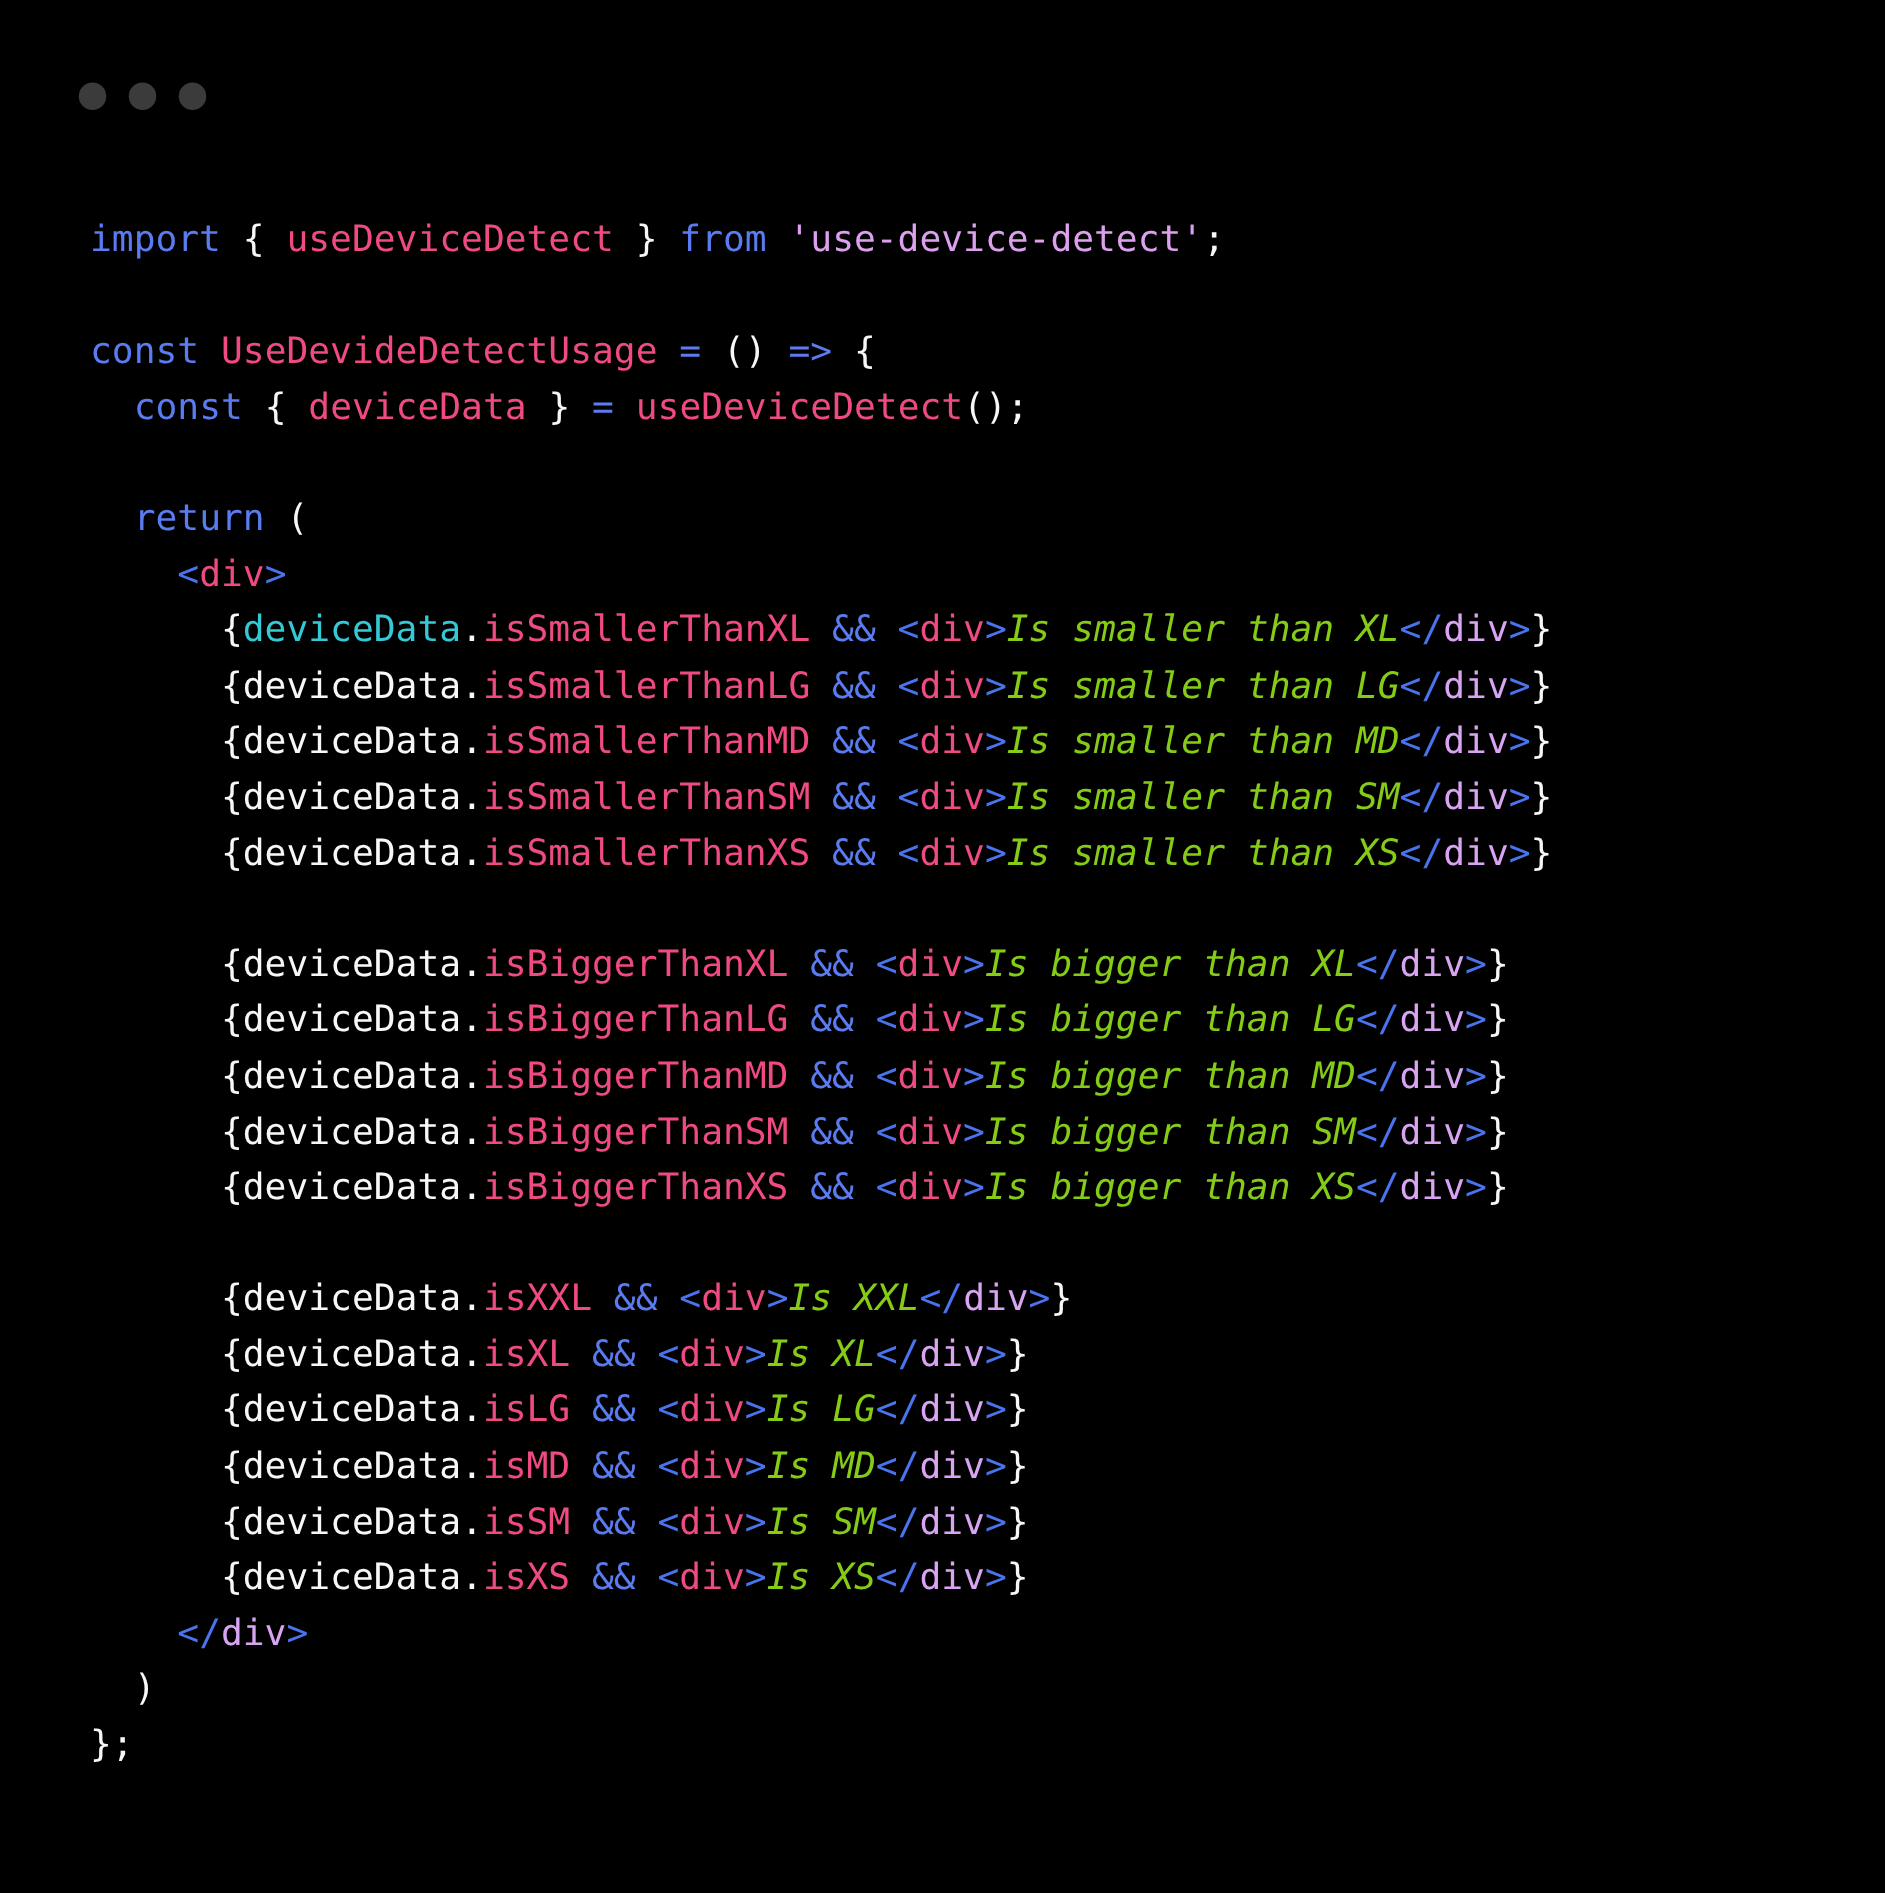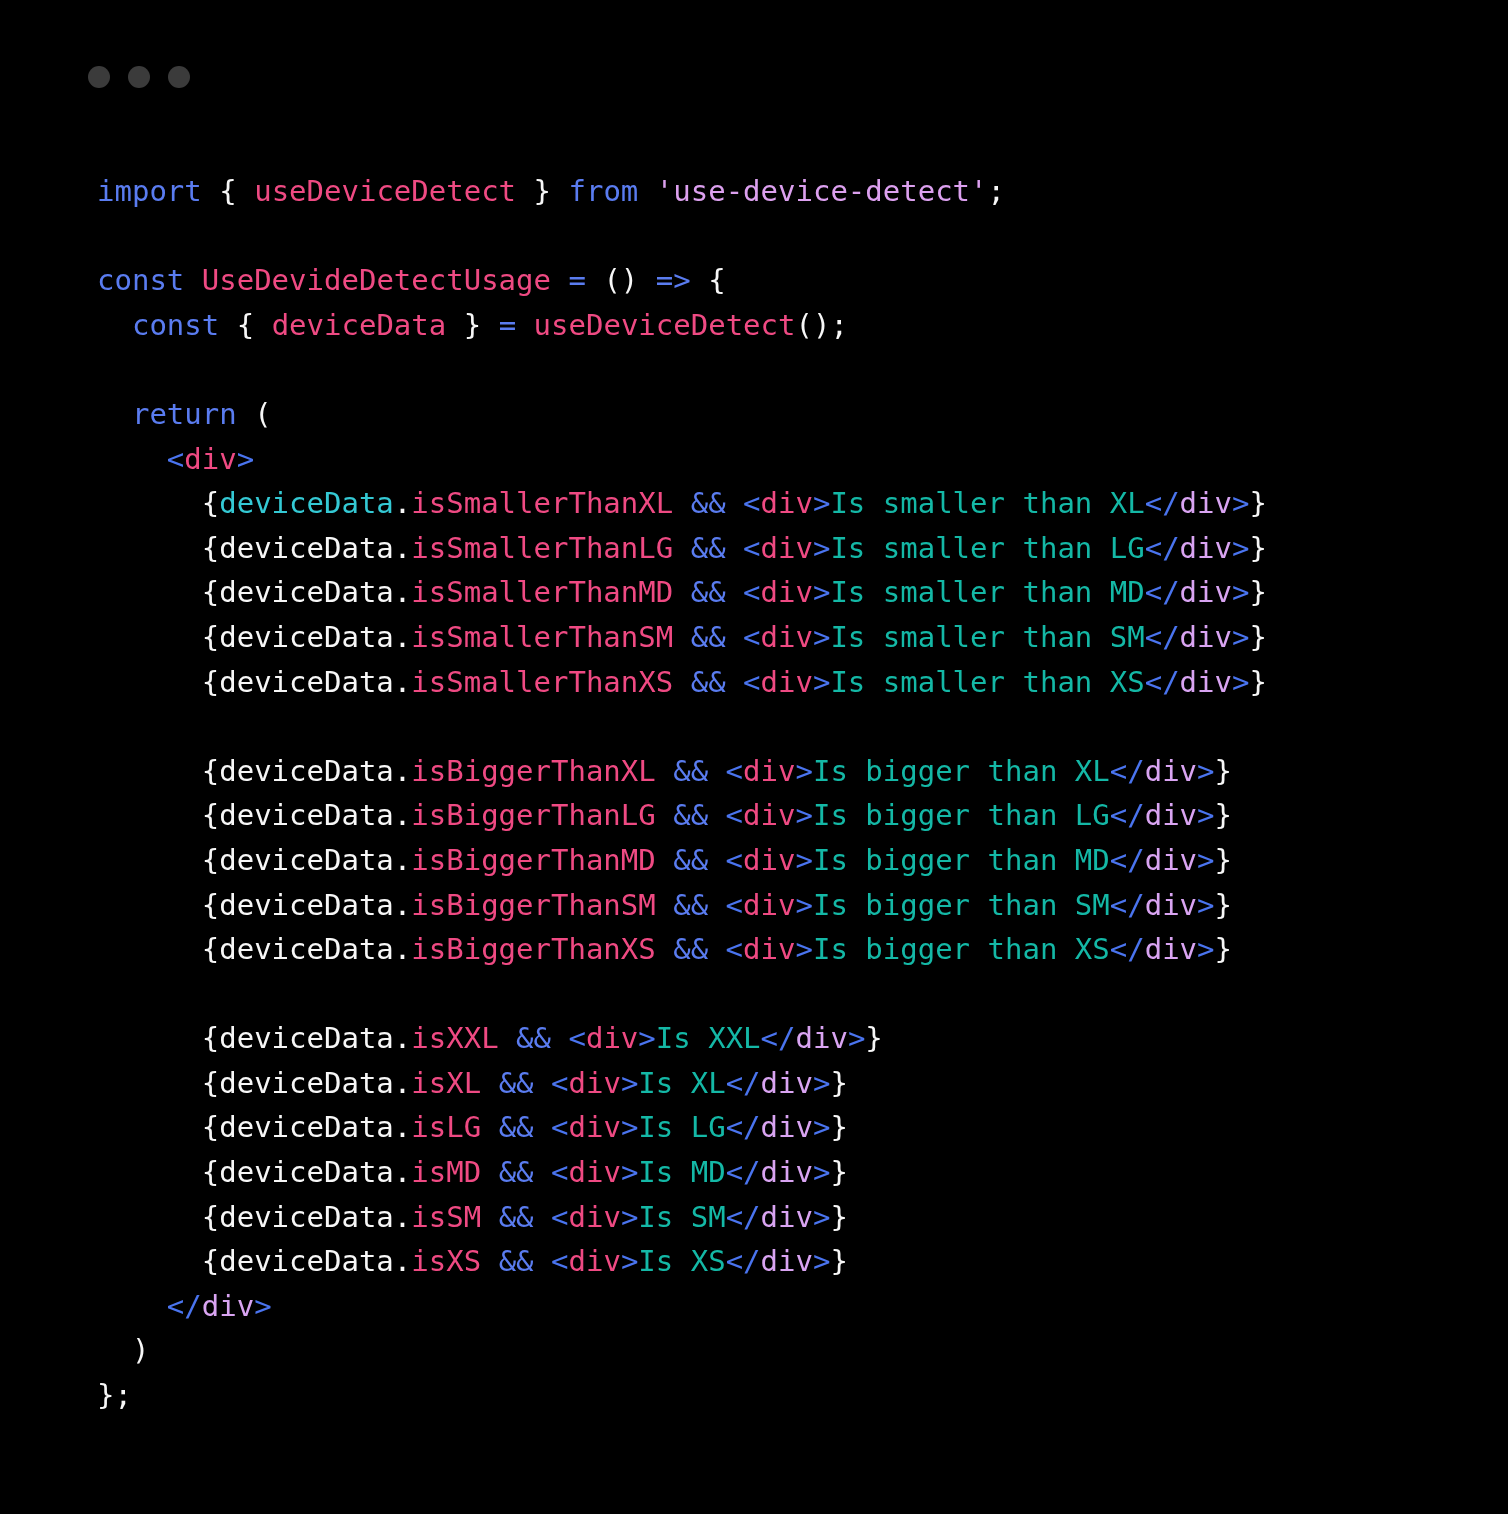--- a/index.html
+++ b/index.html
@@ -13,21 +13,20 @@
     overflow: hidden;
     font-family: "DejaVu Sans Mono", "Liberation Mono", monospace;
   }
 
   #code-window {
     position: relative;
     width: 1380px;
     height: 1514px;
     background: #000000;
     box-sizing: border-box;
-    margin-left: 25px;
   }
 
   
   #window-controls {
     position: absolute;
     left: 63px;
     top: 66px;
     display: flex;
     gap: 18px;
     align-items: center;
@@ -65,21 +64,21 @@
   .t-plain    { color: #f7f7f7; }
   .t-keyword  { color: #5a7cf0; }
   .t-operator { color: #5a7cf0; }
   .t-func     { color: #ef4a83; }
   .t-prop     { color: #ef4a83; }
   .t-string   { color: #dca0ef; }
   .t-cyan     { color: #34c9d4; }
   .t-bracket  { color: #4a74ef; }
   .t-tag      { color: #ef4a83; }
   .t-tagclose { color: #d9a4f2; }
-  .t-text     { color: #14b8a6; }
+  .t-text     { color: #84cc16; font-style: italic; }
 </style>
 </head>
 <body>
 
 <div id="code-window">
 
   <div id="window-controls">
     <span class="dot"></span>
     <span class="dot"></span>
     <span class="dot"></span>

